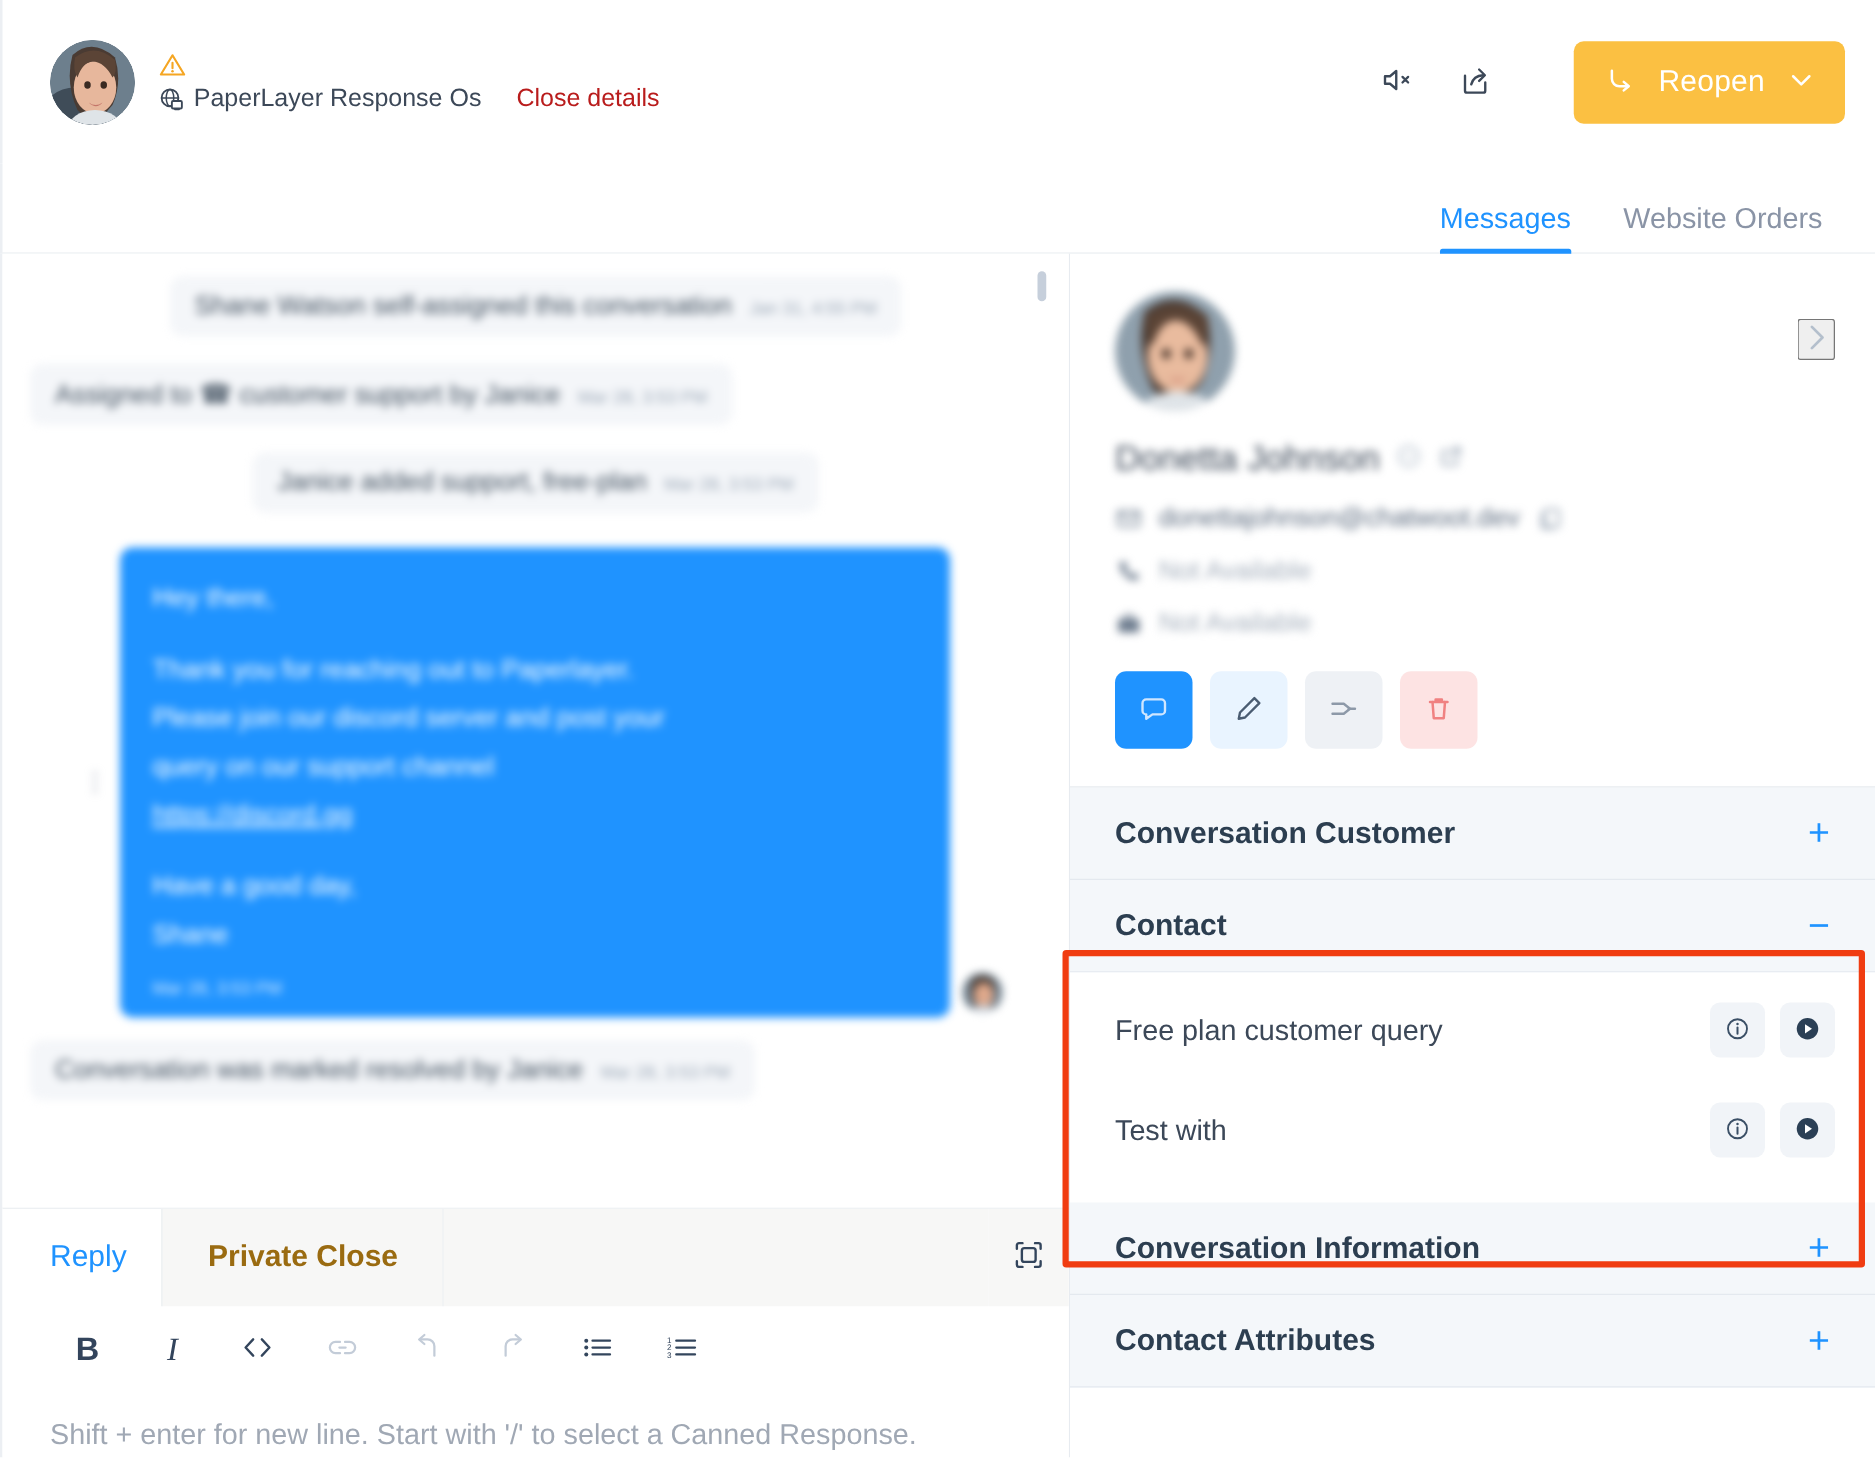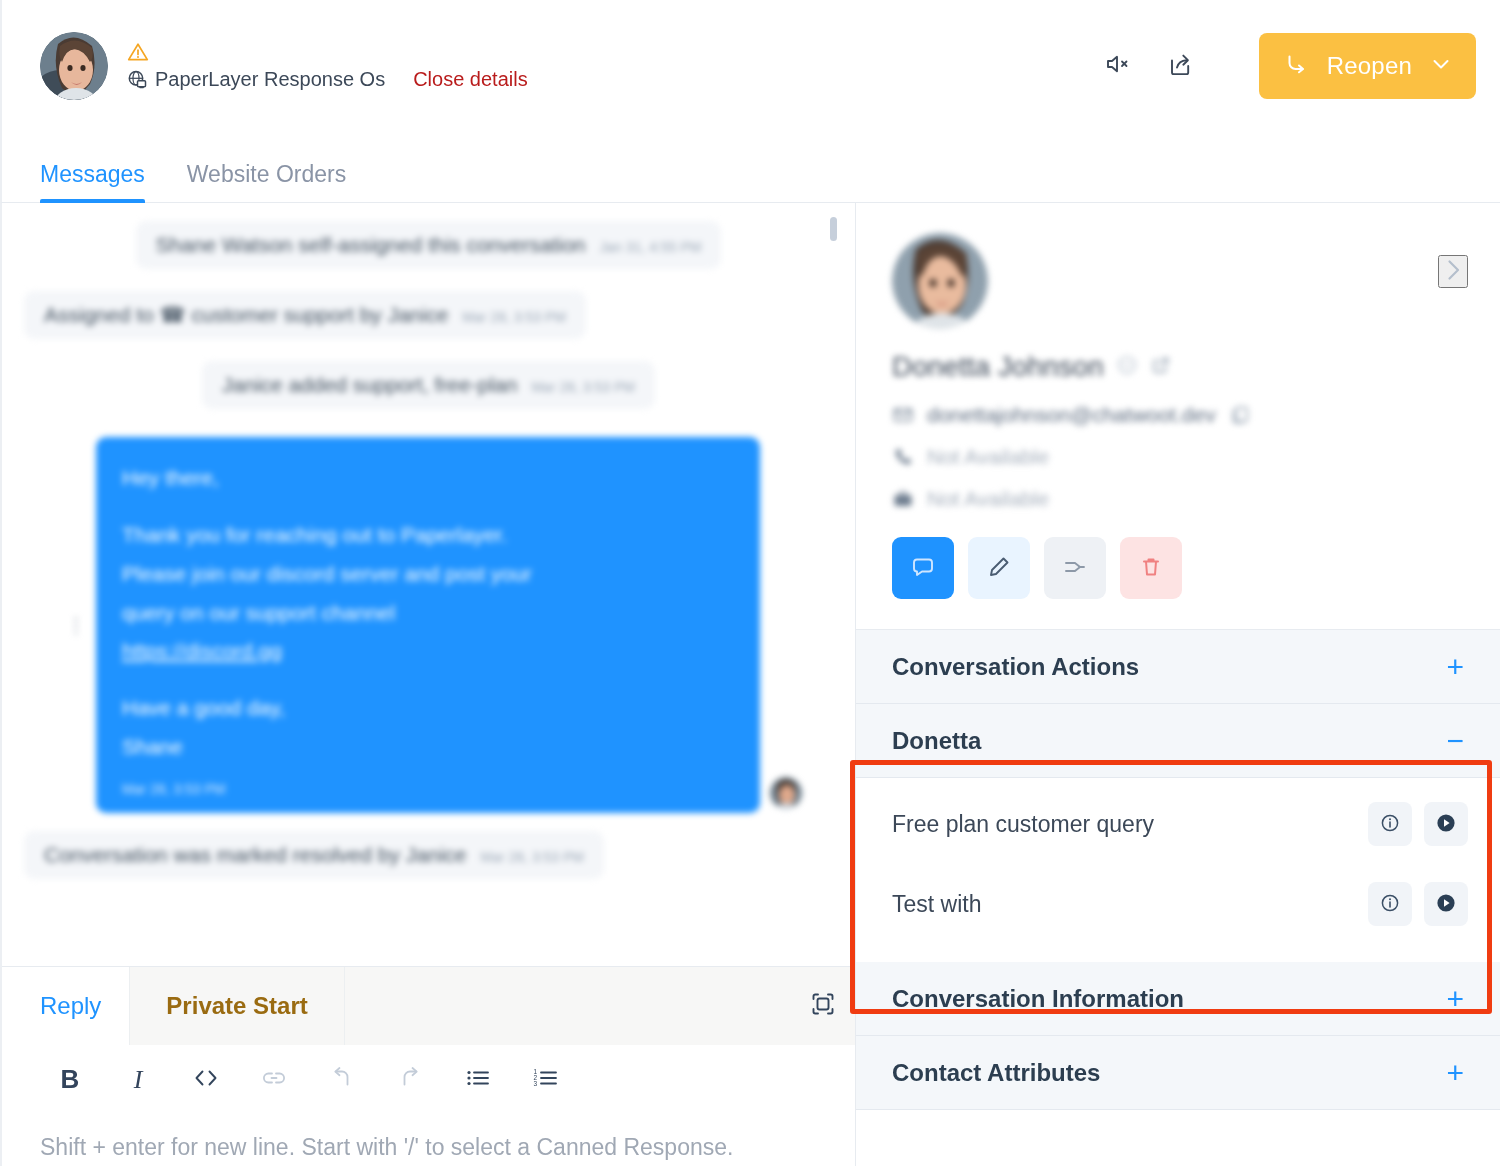--- a/index.html
+++ b/index.html
@@ -65,20 +65,21 @@
   .reopen-label { font-size: 24px; color: #fff; font-weight: 400; letter-spacing: .2px; }
 
   
   .tabs-bar {
     height: 72px; flex: 0 0 72px;
     display: flex; align-items: flex-end; gap: 0;
     padding: 0 0 0 38px;
     border-left: 2px solid #eceff3;
     border-bottom: 1px solid #e7ebf0;
     background: #fff;
+    justify-content: flex-end;
   }
   .tab {
     position: relative; font-size: 23px; color: #8a94a6;
     padding: 0 14px 14px 0; margin-right: 28px; cursor: pointer; background: none; border: none;
     font-family: inherit;
   }
   .tab.active { color: #1f93ff; }
   .tab.active::after {
     content: ""; position: absolute; left: 0; right: 14px; bottom: -1px;
     height: 4px; background: #1f93ff; border-radius: 2px 2px 0 0;
@@ -389,21 +390,21 @@
           <div class="sys-msg blurred">
             <span class="sys-text">Conversation was marked resolved by Janice</span>
             <span class="sys-time">Mar 28, 3:53 PM</span>
           </div>
         </div>
       </div>
 
       <div class="reply-box">
         <div class="reply-tabs">
           <button class="reply-tab reply">Reply</button>
-          <button class="reply-tab note">Private Start</button>
+          <button class="reply-tab note">Private Close</button>
           <div class="reply-tab-spacer"></div>
           <button class="expand-btn">
             <span>
               <svg width="28" height="28" viewBox="0 0 28 28" fill="none">
                 <rect x="8.5" y="8.5" width="11" height="11" rx="2" stroke="#33455c" stroke-width="1.9"></rect>
                 <path d="M4.5 9V6.2A1.7 1.7 0 0 1 6.2 4.5H9M19 4.5h2.8a1.7 1.7 0 0 1 1.7 1.7V9M23.5 19v2.8a1.7 1.7 0 0 1-1.7 1.7H19M9 23.5H6.2a1.7 1.7 0 0 1-1.7-1.7V19" stroke="#33455c" stroke-width="1.9" stroke-linecap="round"></path>
               </svg>
             </span>
           </button>
         </div>
@@ -580,26 +581,26 @@
                 <path d="M6 7.5h14M10.5 7.5V5.5h5v2M8 7.5l1 13h8l1-13" stroke="#f08181" stroke-width="2" stroke-linecap="round" stroke-linejoin="round"></path>
               </svg>
             </span>
           </button>
         </div>
       </div>
 
       <div class="accordion">
 
         <div class="acc-header">
-          <span class="acc-title">Conversation Actions</span>
+          <span class="acc-title">Conversation Customer</span>
           <span class="acc-toggle">+</span>
         </div>
 
         <div class="acc-header">
-          <span class="acc-title">Donetta</span>
+          <span class="acc-title">Contact</span>
           <span class="acc-toggle">−</span>
         </div>
 
         <div class="macros-body">
           <div class="macro-row">
             <span class="macro-name">Free plan customer query</span>
             <span class="macro-btns">
               <button class="macro-btn">
                 <span>
                   <svg width="22" height="22" viewBox="0 0 22 22" fill="none">

